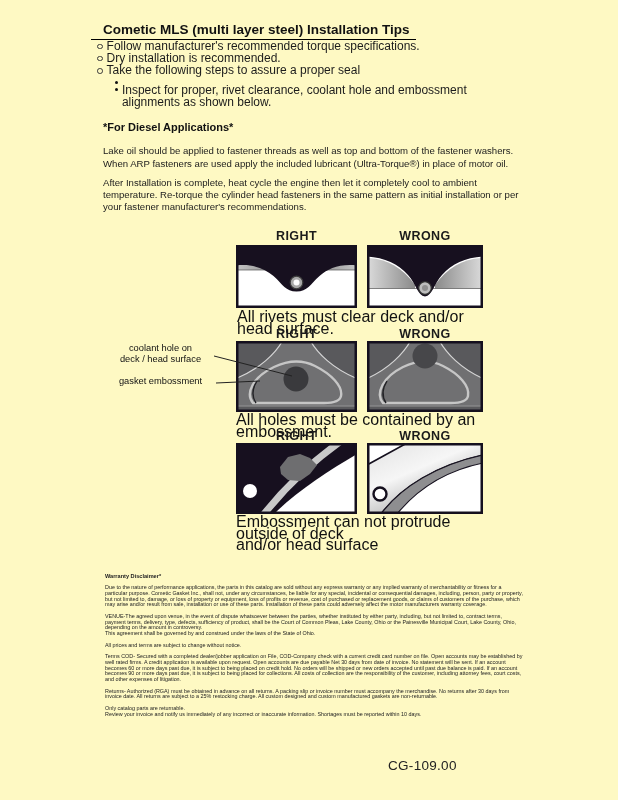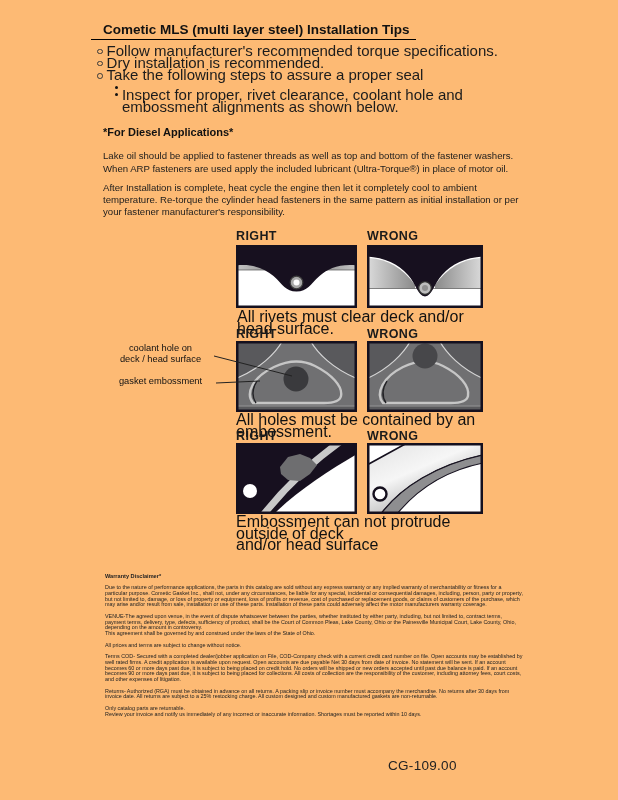--- a/index.html
+++ b/index.html
@@ -1,32 +1,32 @@
 <!DOCTYPE html>
 <html><head>
 <meta charset="utf-8">
 <style>
   html,body{margin:0;padding:0}
   body{width:618px;height:800px;background:#ffffff;font-family:"Liberation Sans",sans-serif;color:#1a1a1a;position:relative;overflow:hidden}
-  .page{position:absolute;inset:0;background:#fdba74}
+  .page{position:absolute;inset:0;background:#fef9c3}
 
   
   .main{position:absolute;left:90px;top:20px;width:436px}
   .title{margin:0 0 0 1px;display:inline-block;font-size:13.5px;font-weight:bold;color:#111;
          border-bottom:1.7px solid #000;padding:0 6px 2px 12px;letter-spacing:0}
-  .bullets{margin-top:5px;font-size:15px;line-height:12.2px;color:#1c1c1c}
+  .bullets{font-size:12px;line-height:12.2px;color:#1c1c1c}
   .b-row{display:flex;margin-left:7px}
   .b-marker{flex:0 0 auto;width:3.6px;height:3.6px;border:1px solid #3a3a3a;border-radius:50%;margin:3.6px 4px 0 0}
   .sb-row{display:flex;margin-left:25px}
   .sb-marker{flex:0 0 auto;width:3.4px;height:3.4px;background:#111;border-radius:50%;margin:4px 3.5px 0 0}
   .diesel-h{margin:13px 0 12px 13px;font-size:11px;font-weight:bold;color:#111}
   .para{margin:7px 0 0 13px;width:424px;font-size:9.6px;line-height:12.2px;color:#1c1c1c}
 
   
-  .dg-label{position:absolute;font-size:12.5px;font-weight:600;letter-spacing:.4px;color:#1b1b1b;}
+  .dg-label{position:absolute;font-size:12.5px;font-weight:600;letter-spacing:.4px;color:#1b1b1b;text-align:center}
   .dg-box{position:absolute}
   .dg-caption{position:absolute;font-size:16px;color:#111;line-height:11.5px}
   .dg-caption.center{text-align:left}
   .side-label{position:absolute;font-size:9.3px;color:#111;text-align:center;line-height:11px}
   .leaders{position:absolute;pointer-events:none}
 
   
   .fineprint{position:absolute;left:105px;top:573px;width:418px;color:#222}
   .fp-h{font-size:5.6px;font-weight:bold;margin:0 0 6px 0}
   .fp{font-size:5.4px;line-height:5.8px;margin:0 0 5.6px 0}
@@ -59,21 +59,21 @@
         <span class="sb-marker"></span>
       </div>
       <div class="sb-row">
         <span class="sb-marker"></span>
         <span>Inspect for proper, rivet clearance, coolant hole and embossment alignments as shown below.</span>
       </div>
     </div>
 
     <h2 class="diesel-h">*For Diesel Applications*</h2>
     <p class="para">Lake oil should be applied to fastener threads as well as top and bottom of the fastener washers. When ARP fasteners are used apply the included lubricant (Ultra-Torque®) in place of motor oil.</p>
-    <p class="para">After Installation is complete, heat cycle the engine then let it completely cool to ambient temperature. Re-torque the cylinder head fasteners in the same pattern as initial installation or per your fastener manufacturer's responsibility.</p>
+    <p class="para">After Installation is complete, heat cycle the engine then let it completely cool to ambient temperature. Re-torque the cylinder head fasteners in the same pattern as initial installation or per your fastener manufacturer's recommendations.</p>
   </div>
 
   <div class="dg-label" style="left:236px;top:229px;width:121px">RIGHT</div>
   <div class="dg-label" style="left:367px;top:229px;width:116px">WRONG</div>
 
   <svg class="dg-box" style="left:236px;top:245px" width="121" height="63" viewBox="0 0 121 63">
     <defs>
       <linearGradient id="g1L" x1="0" y1="0" x2="1" y2="0">
           <stop offset="0" stop-color="#c2c2c2"></stop>
           <stop offset="1" stop-color="#8c8c8c"></stop>

